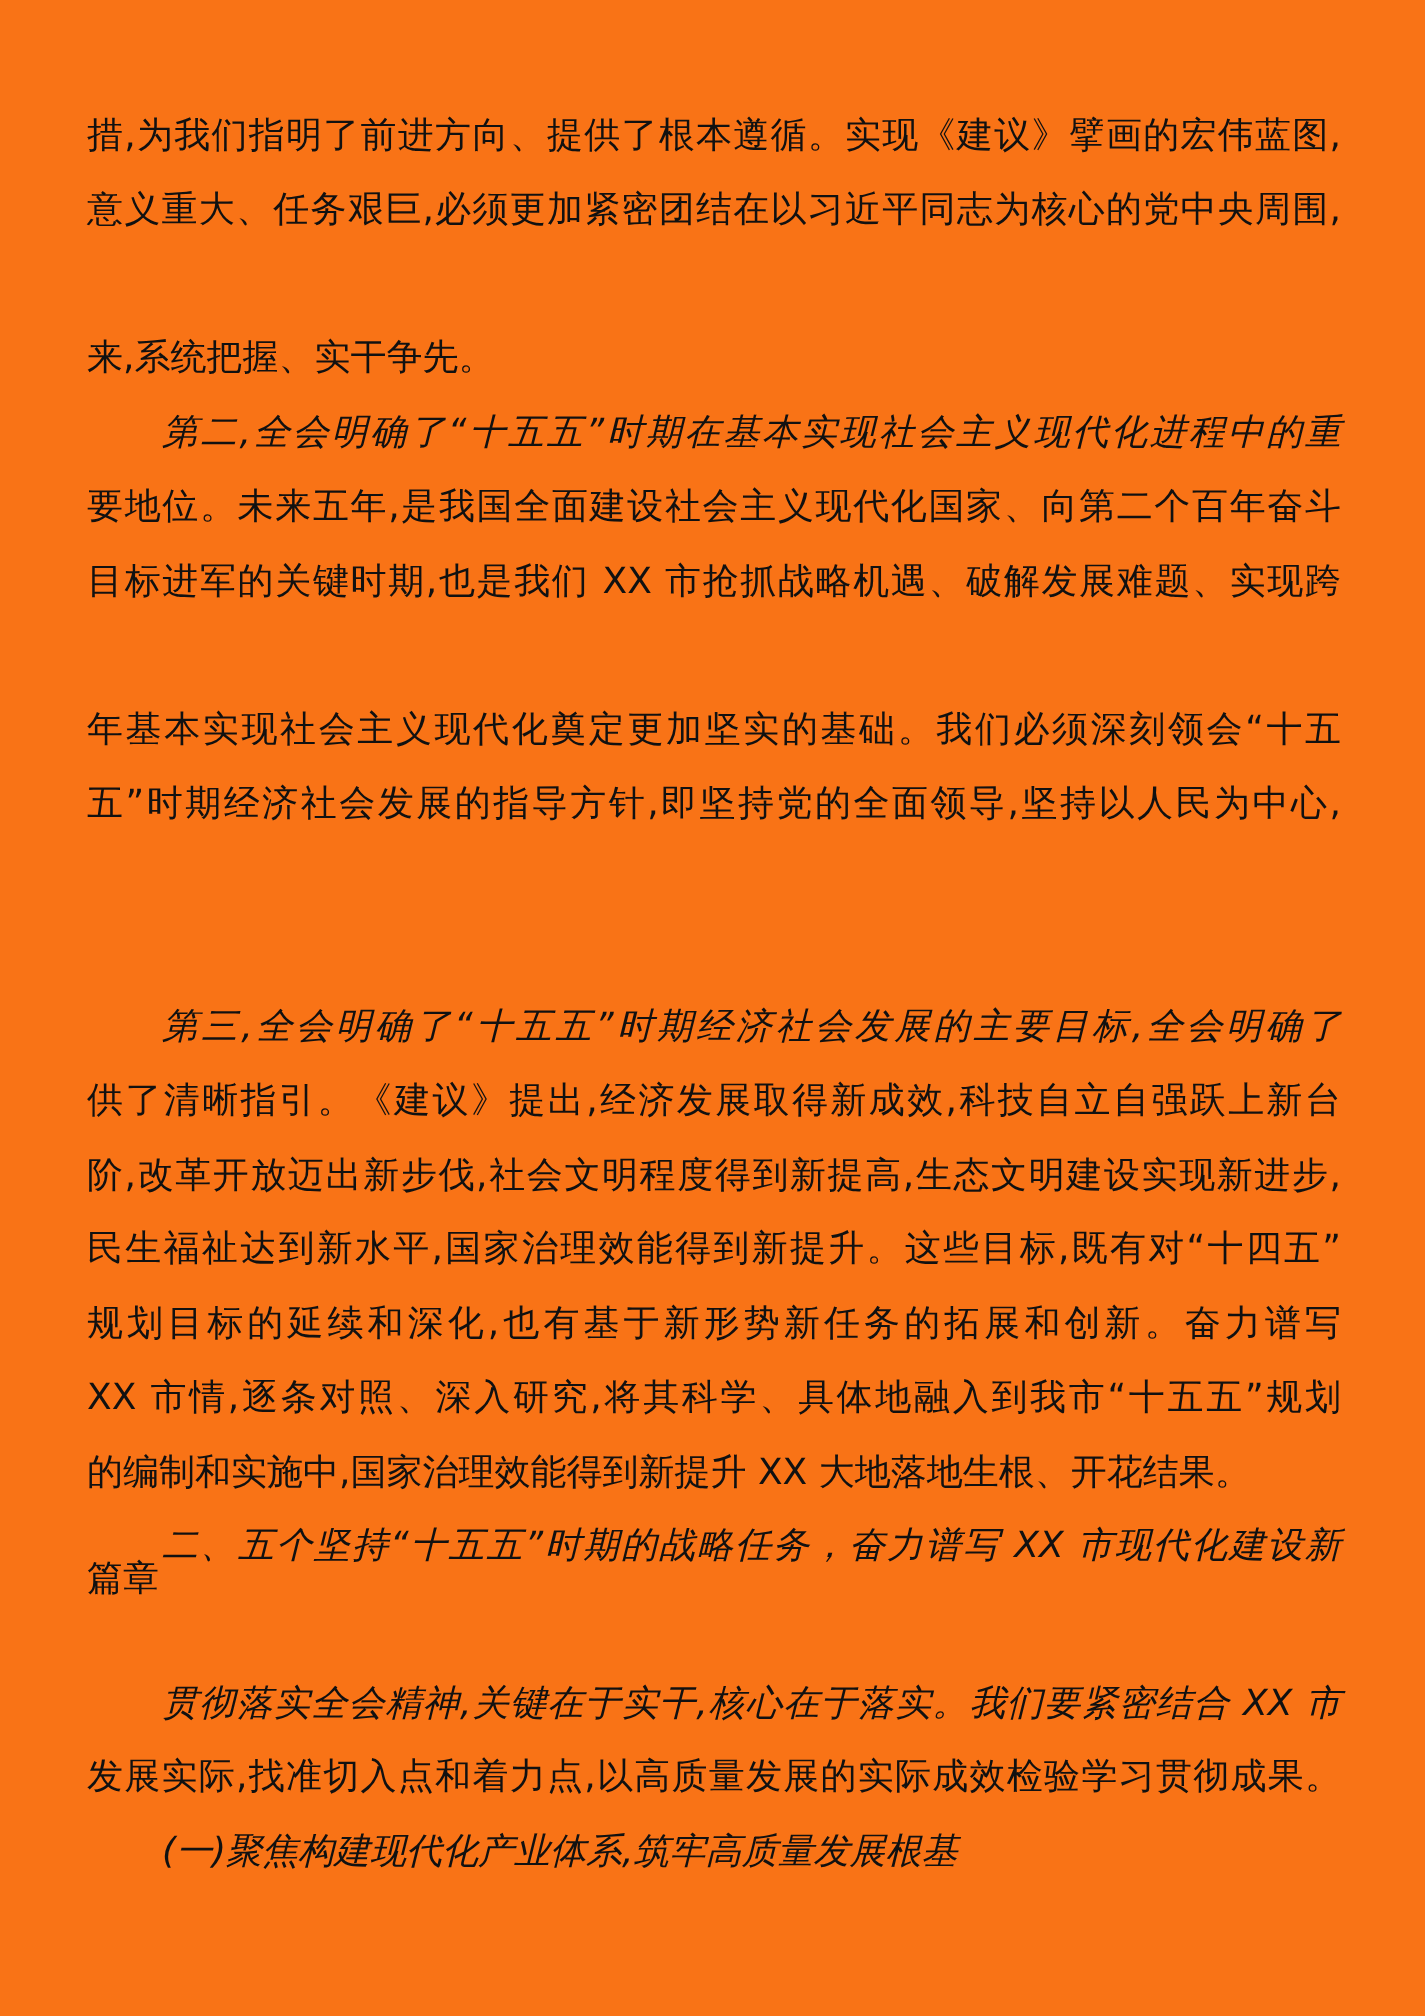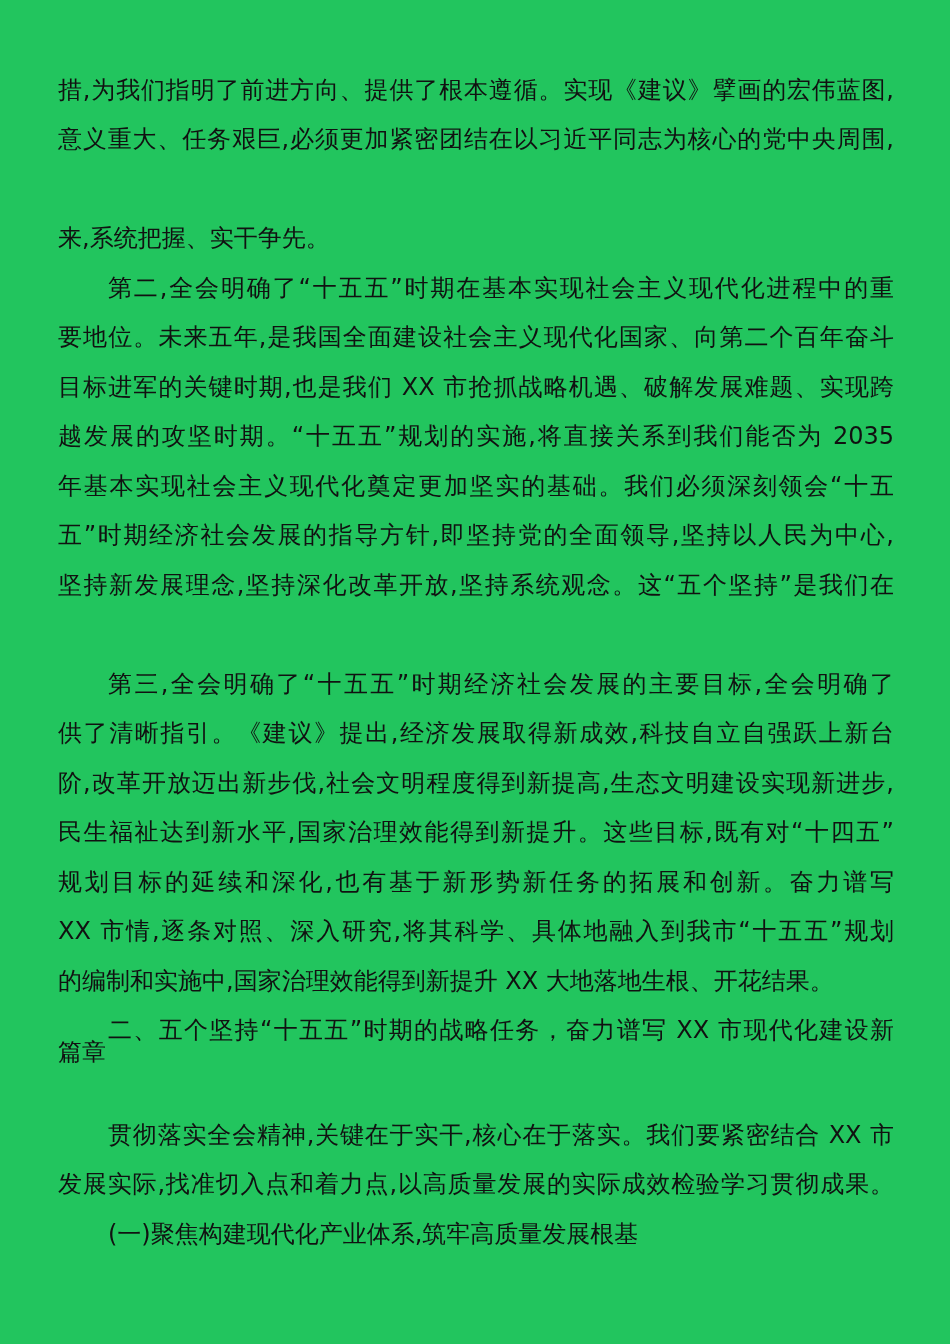--- a/index.html
+++ b/index.html
@@ -12,57 +12,56 @@
     height: 1344px;
     position: relative;
     overflow: hidden;
     font-family: "DejaVu Sans", "Liberation Sans", sans-serif;
     color: #111111;
   }
   .page {
     position: absolute;
     left: 0; top: 0;
     width: 950px; height: 1344px;
-    background: #22c55e;
+    background: #f97316;
   }
   .line {
     position: absolute;
     left: 58px;
     width: 836px;
     height: 40px;
     line-height: 40px;
     font-size: 24px;
     white-space: nowrap;
     text-align: justify;
     text-align-last: justify;
     letter-spacing: 0px;
   }
   .line.last {
     text-align-last: left;
   }
   .line.indent {
     left: 108px;
     width: 786px;
+    font-style: italic;
   }
 </style>
 </head>
 <body>
 
 <div class="page">
   <div class="line" style="top:70px">措,为我们指明了前进方向、提供了根本遵循。实现《建议》擘画的宏伟蓝图,</div>
   <div class="line" style="top:119px">意义重大、任务艰巨,必须更加紧密团结在以习近平同志为核心的党中央周围,</div>
   <div class="line last" style="top:218px">来,系统把握、实干争先。</div>
 
   <div class="line indent" style="top:268px">第二,全会明确了“十五五”时期在基本实现社会主义现代化进程中的重</div>
   <div class="line" style="top:317px">要地位。未来五年,是我国全面建设社会主义现代化国家、向第二个百年奋斗</div>
   <div class="line" style="top:367px">目标进军的关键时期,也是我们 XX 市抢抓战略机遇、破解发展难题、实现跨</div>
-  <div class="line" style="top:416px">越发展的攻坚时期。“十五五”规划的实施,将直接关系到我们能否为 2035</div>
   <div class="line" style="top:466px">年基本实现社会主义现代化奠定更加坚实的基础。我们必须深刻领会“十五</div>
   <div class="line" style="top:515px">五”时期经济社会发展的指导方针,即坚持党的全面领导,坚持以人民为中心,</div>
-  <div class="line" style="top:565px">坚持新发展理念,坚持深化改革开放,坚持系统观念。这“五个坚持”是我们在</div>
 
   <div class="line indent" style="top:664px">第三,全会明确了“十五五”时期经济社会发展的主要目标,全会明确了</div>
   <div class="line" style="top:713px">供了清晰指引。《建议》提出,经济发展取得新成效,科技自立自强跃上新台</div>
   <div class="line" style="top:763px">阶,改革开放迈出新步伐,社会文明程度得到新提高,生态文明建设实现新进步,</div>
   <div class="line" style="top:812px">民生福祉达到新水平,国家治理效能得到新提升。这些目标,既有对“十四五”</div>
   <div class="line" style="top:862px">规划目标的延续和深化,也有基于新形势新任务的拓展和创新。奋力谱写</div>
   <div class="line" style="top:911px">XX 市情,逐条对照、深入研究,将其科学、具体地融入到我市“十五五”规划</div>
   <div class="line last" style="top:961px">的编制和实施中,国家治理效能得到新提升 XX 大地落地生根、开花结果。</div>
 
   <div class="line indent" style="top:1010px">二、五个坚持“十五五”时期的战略任务，奋力谱写 XX 市现代化建设新</div>

